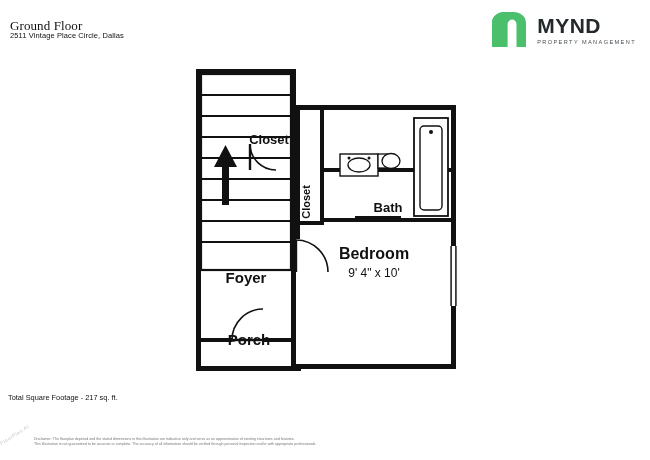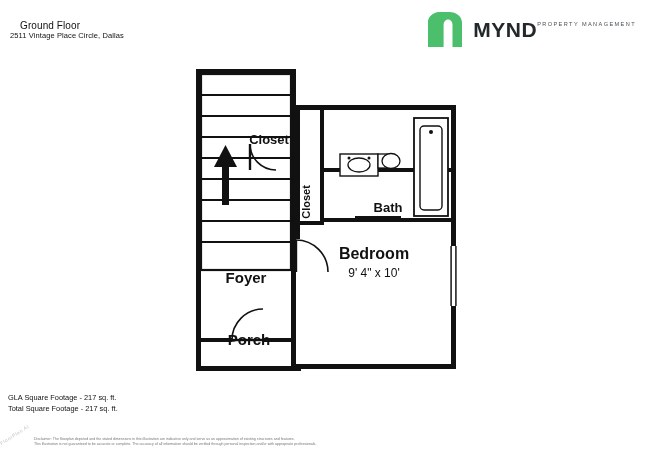--- a/index.html
+++ b/index.html
@@ -22,44 +22,46 @@
     left: 10px;
     top: 9px;
     font-size: 7.5px;
     line-height: 11px;
     color: #111;
     letter-spacing: 0.1px;
     margin-top: 21px;
   }
   #header-floor {
     position: absolute;
-    left: 20px;
+    left: 10px;
     top: 20px;
-    font-size: 10px;
+    font-size: 13px;
     line-height: 11px;
     color: #111;
     letter-spacing: 0.1px;
+    font-family: Liberation Serif, serif;
   }
 
   
   #logo {
     position: absolute;
     right: 14px;
     top: 10px;
     display: flex;
     align-items: center;
     gap: 8px;
   }
   #logo-mark {
     width: 40px;
     height: 40px;
     position: relative;
   }
   #logo-text {
     display: flex;
+    flex-direction: column;
     justify-content: space-between;
   }
   #logo-wordmark {
     font-size: 21px;
     font-weight: bold;
     letter-spacing: 0.5px;
     color: #23282b;
     line-height: 22px;
   }
   #logo-tagline {
@@ -238,21 +240,20 @@
   <text x="374" y="209" text-anchor="middle" font-family="Liberation Sans, sans-serif" font-size="16" font-weight="bold" fill="#111111">Bedroom</text>
   <text x="374" y="227" text-anchor="middle" font-family="Liberation Sans, sans-serif" font-size="12" fill="#111111">9' 4" x 10'</text>
 
   <text x="246" y="233" text-anchor="middle" font-family="Liberation Sans, sans-serif" font-size="15" font-weight="bold" fill="#111111">Foyer</text>
 
   <text x="249" y="295" text-anchor="middle" font-family="Liberation Sans, sans-serif" font-size="15" font-weight="bold" fill="#111111">Porch</text>
 </svg>
 </div>
 
 <div id="stats">
-  <div>GLA Square Footage - 217 sq. ft.</div>
   <div>Total Square Footage - 217 sq. ft.</div>
 </div>
 
 <div id="disclaimer">
   <div>Disclaimer: The floorplan depicted and the stated dimensions in this illustration are indicative only and serve as an approximation of existing structures and features.</div>
   <div>This illustration is not guaranteed to be accurate or complete. The accuracy of all information should be verified through personal inspection and/or with appropriate professionals.</div>
 </div>
 
 <div id="watermark">FloorPlan AI</div>
 

